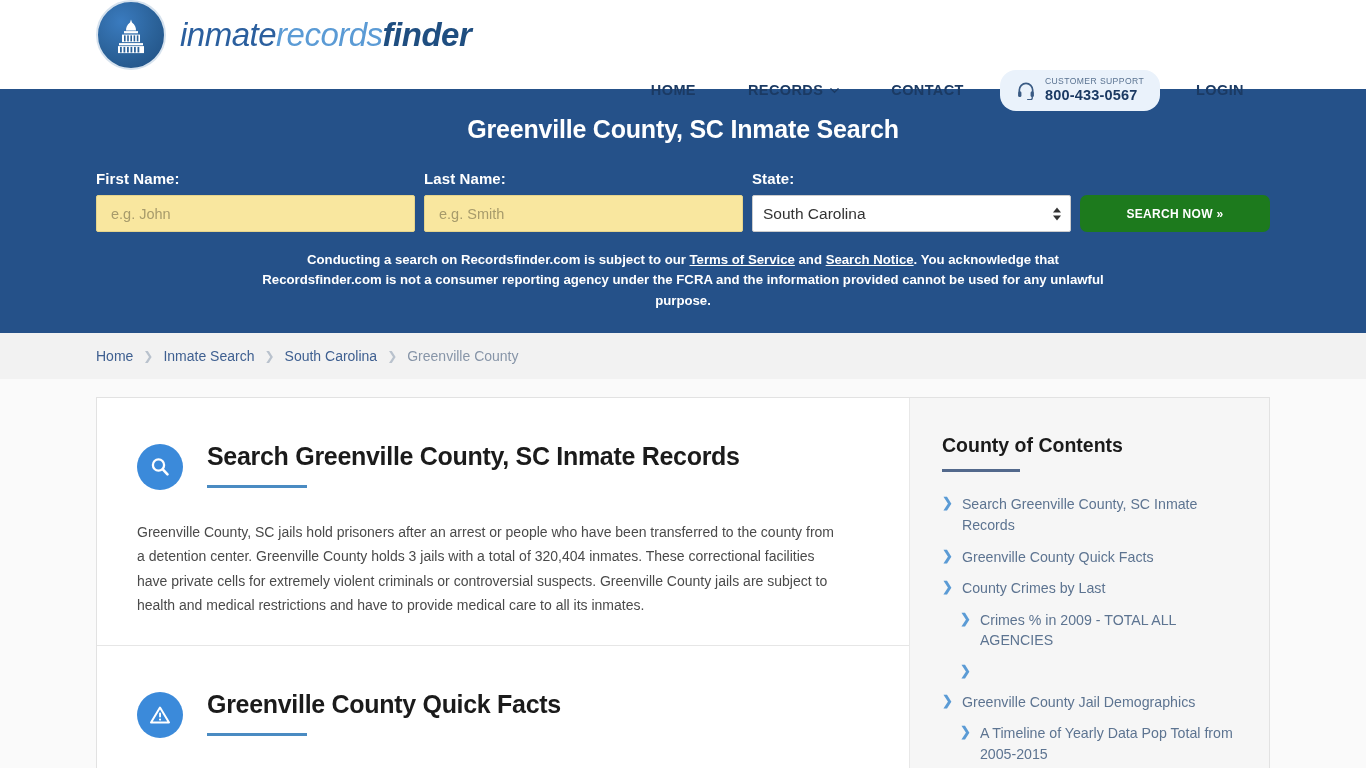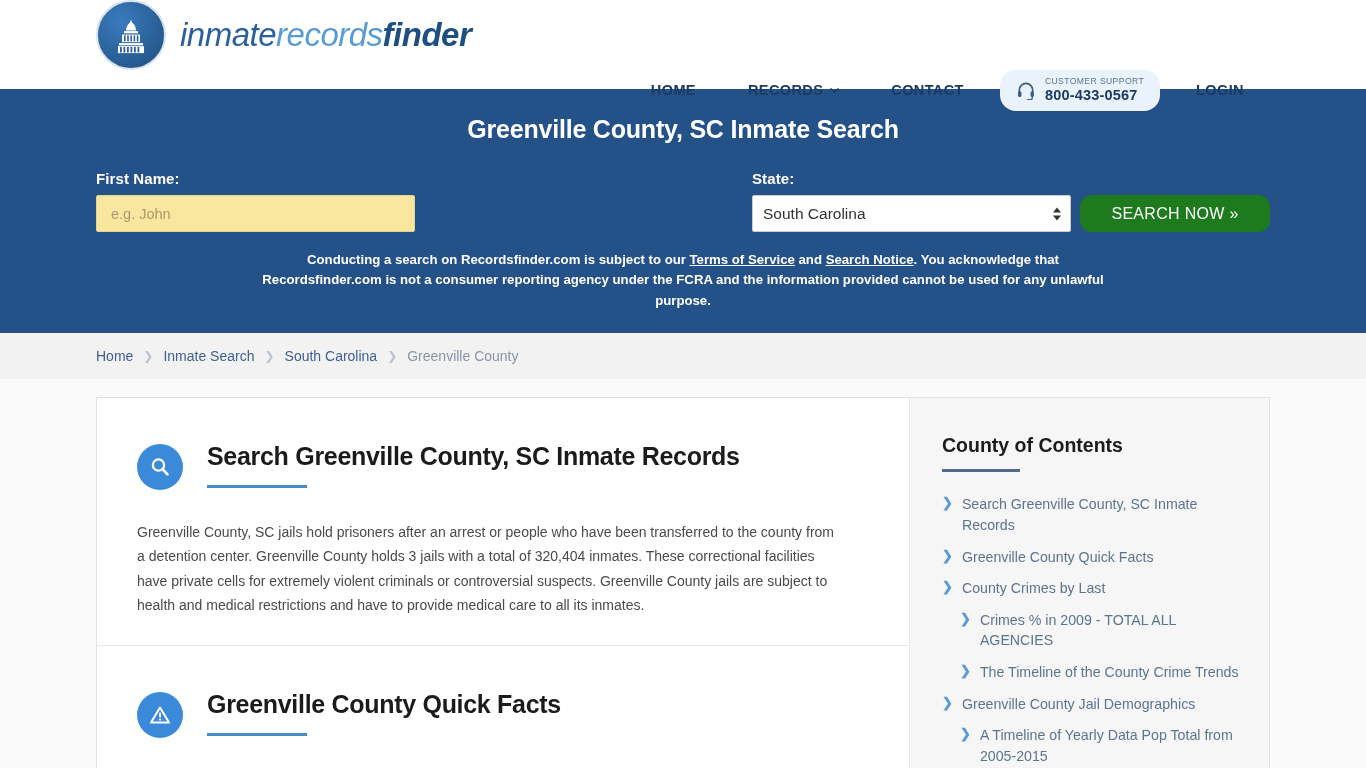--- a/index.html
+++ b/index.html
@@ -84,21 +84,21 @@
   }
   .spinner {
     position: absolute; right: 10px; top: 50%; transform: translateY(-50%);
     display: flex; flex-direction: column; gap: 3px; pointer-events: none;
   }
   .spinner i { display:block; width: 0; height: 0; border-left: 4px solid transparent; border-right: 4px solid transparent; }
   .spinner .up { border-bottom: 5px solid #333; }
   .spinner .dn { border-top: 5px solid #333; }
   .search-btn {
     height: 37px; min-width: 190px; background: #1d7a1d; color: #fff;
-    border: none; border-radius: 12px; font-size: 16px; font-weight: 400;
+    border: none; border-radius: 7px; font-size: 12px; font-weight: 700;
     letter-spacing: .3px; cursor: pointer; font-family: "Liberation Sans", sans-serif;
     display: flex; align-items: center; justify-content: center; gap: 7px;
   }
   .disclaimer {
     margin: 18px auto 0; max-width: 860px; text-align: center;
     font-size: 13.2px; line-height: 1.55; color: #ffffff; font-weight: 600;
   }
   .disclaimer a { color: #ffffff; text-decoration: underline; }
 
   
@@ -206,20 +206,22 @@
 <div class="band">
   <div class="band-title">Greenville County, SC Inmate Search</div>
 
   <div class="form-row">
     <div class="field first">
       <label class="field-label">First Name:</label>
       <input class="txt" type="text" placeholder="e.g. John" style="">
     </div>
 
     <div class="field last">
+      <label class="field-label">Last Name:</label>
+      <input class="txt" type="text" placeholder="e.g. Smith" style="">
     </div>
 
     <div class="field state">
       <label class="field-label">State:</label>
       <div class="sel-wrap">
         <select class="sel">
           <option>South Carolina</option>
         </select>
         <span class="spinner">
           <i class="up"></i>
@@ -300,21 +302,20 @@
         <div class="toc-item">
           <span class="toc-chev">❯</span>
           <span>County Crimes by Last</span>
         </div>
         <div class="toc-item sub">
           <span class="toc-chev">❯</span>
           <span>Crimes % in 2009 - TOTAL ALL AGENCIES</span>
         </div>
         <div class="toc-item sub">
           <span class="toc-chev">❯</span>
-          <span>The Timeline of the County Crime Trends</span>
         </div>
         <div class="toc-item">
           <span class="toc-chev">❯</span>
           <span>Greenville County Jail Demographics</span>
         </div>
         <div class="toc-item sub">
           <span class="toc-chev">❯</span>
           <span>A Timeline of Yearly Data Pop Total from 2005-2015</span>
         </div>
       </div>

